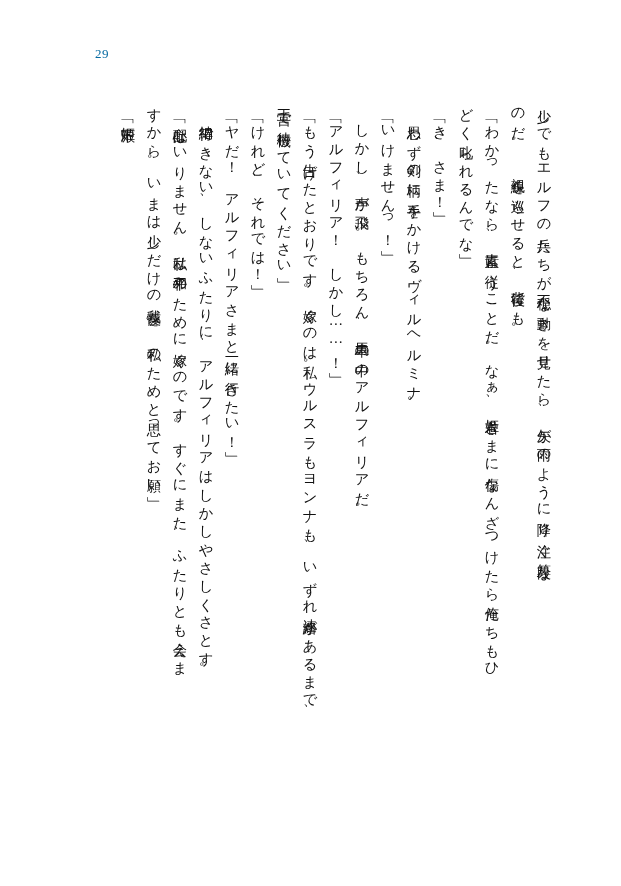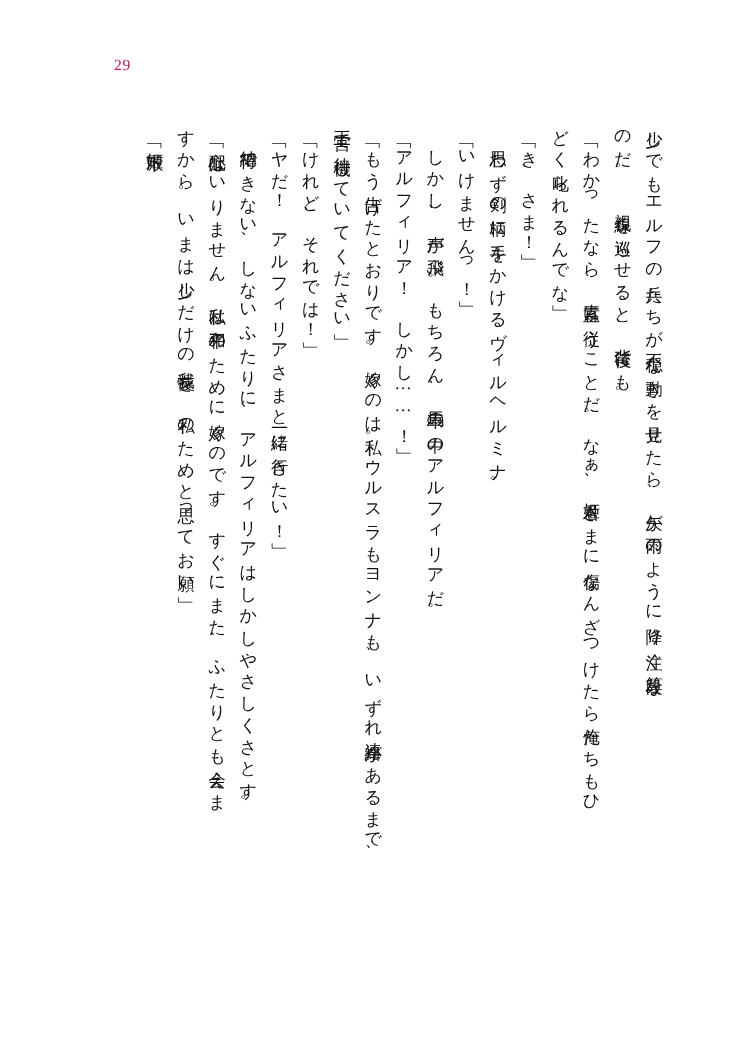--- a/index.html
+++ b/index.html
@@ -19,21 +19,21 @@
     width: 621px;
     height: 886px;
     background: #ffffff;
     box-sizing: border-box;
   }
   .page-number {
     position: absolute;
     top: 46px;
     left: 95px;
     font-size: 13px;
-    color: #be185d;
+    color: #0369a1;
     letter-spacing: 0.5px;
     font-family: "Liberation Serif", "DejaVu Serif", serif;
   }
   .text-body {
     position: absolute;
     top: 98px;
     right: 70px;
     left: 78px;
     height: 718px;
     display: flex;

